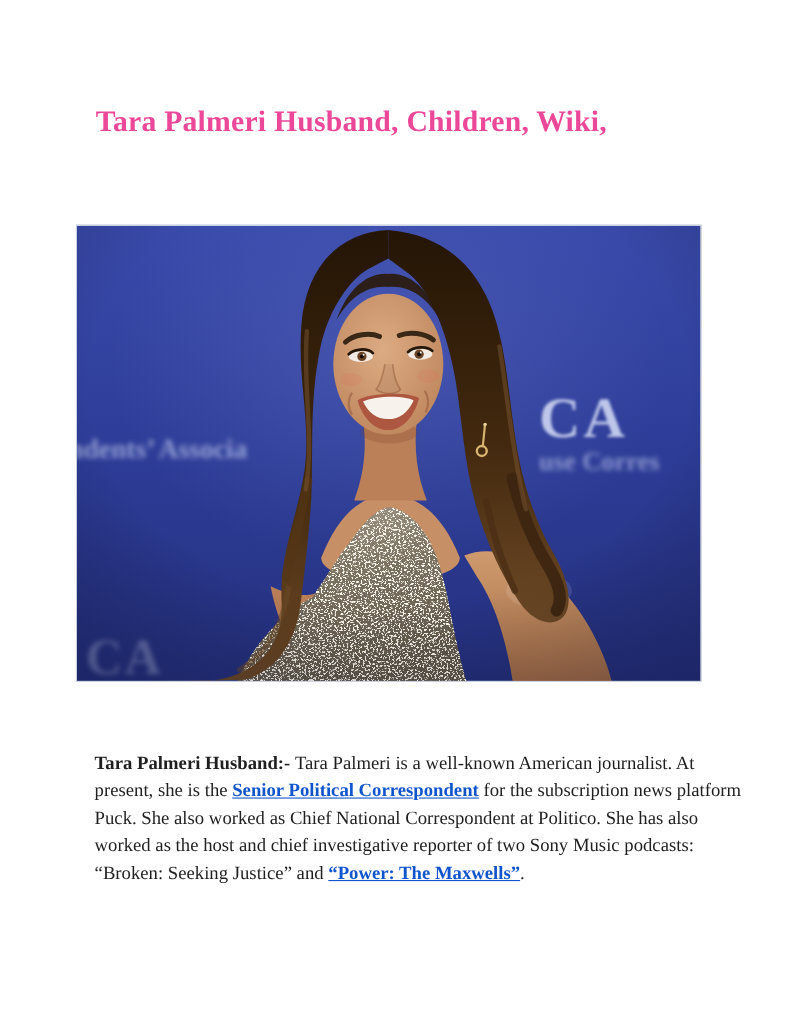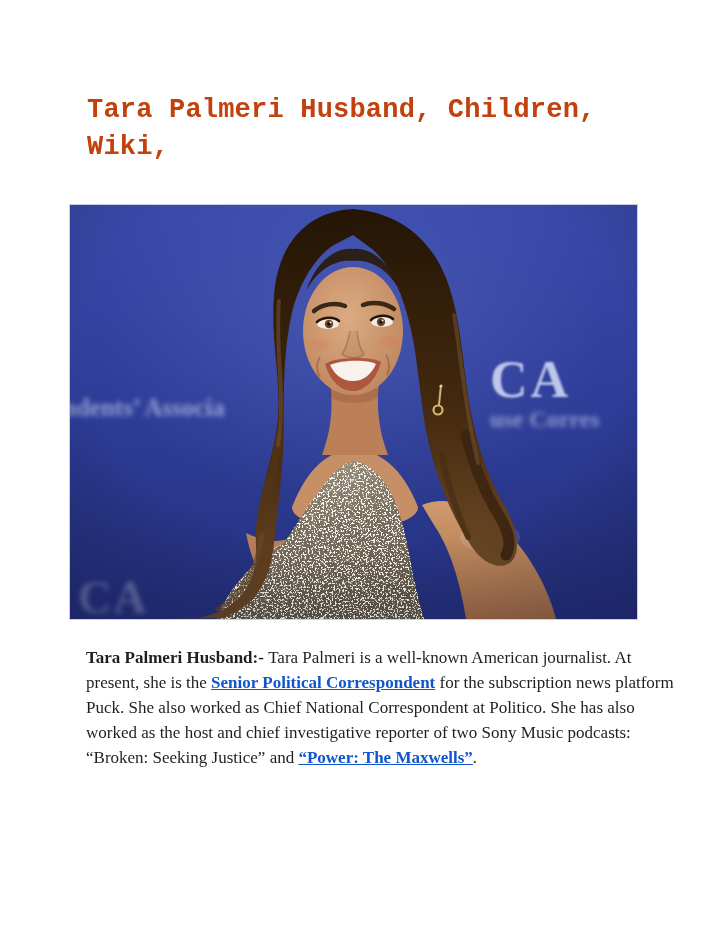--- a/index.html
+++ b/index.html
@@ -5,32 +5,32 @@
   html,body{margin:0;padding:0;}
   body{
     width:720px;height:931px;
     background:#ffffff;
     font-family:"Liberation Serif", serif;
     position:relative;overflow:hidden;
   }
   .doc{position:absolute;inset:0;}
   h1.title{
     position:absolute;left:87px;top:92px;width:590px;margin:0;
-    font-family:Liberation Mono, monospace;
+    font-family:Liberation Serif, serif;
     font-weight:700;font-size:27px;line-height:37px;
-    color:#c2410c;letter-spacing:0.2px;
+    color:#ec4899;letter-spacing:0.2px;
   }
   h1.title span{display:block;}
   figure.photo{
     position:absolute;left:70px;top:205px;width:567px;height:414px;margin:0;
     outline:1px solid #c9cfdd;
   }
   figure.photo svg{display:block;}
   p.body-par{
-    position:absolute;left:86px;top:645px;width:590px;margin:0;
+    position:absolute;left:86px;top:681px;width:590px;margin:0;
     font-size:17px;line-height:25px;color:#1f1f1f;
   }
   p.body-par .bold{font-weight:700;}
   a.doc-link{color:#1155cc;font-weight:700;text-decoration:underline;cursor:pointer;}
   .bd-text{font-family:"Liberation Serif", serif;font-weight:700;}
 </style>
 </head>
 <body>
 
 <div class="doc">

